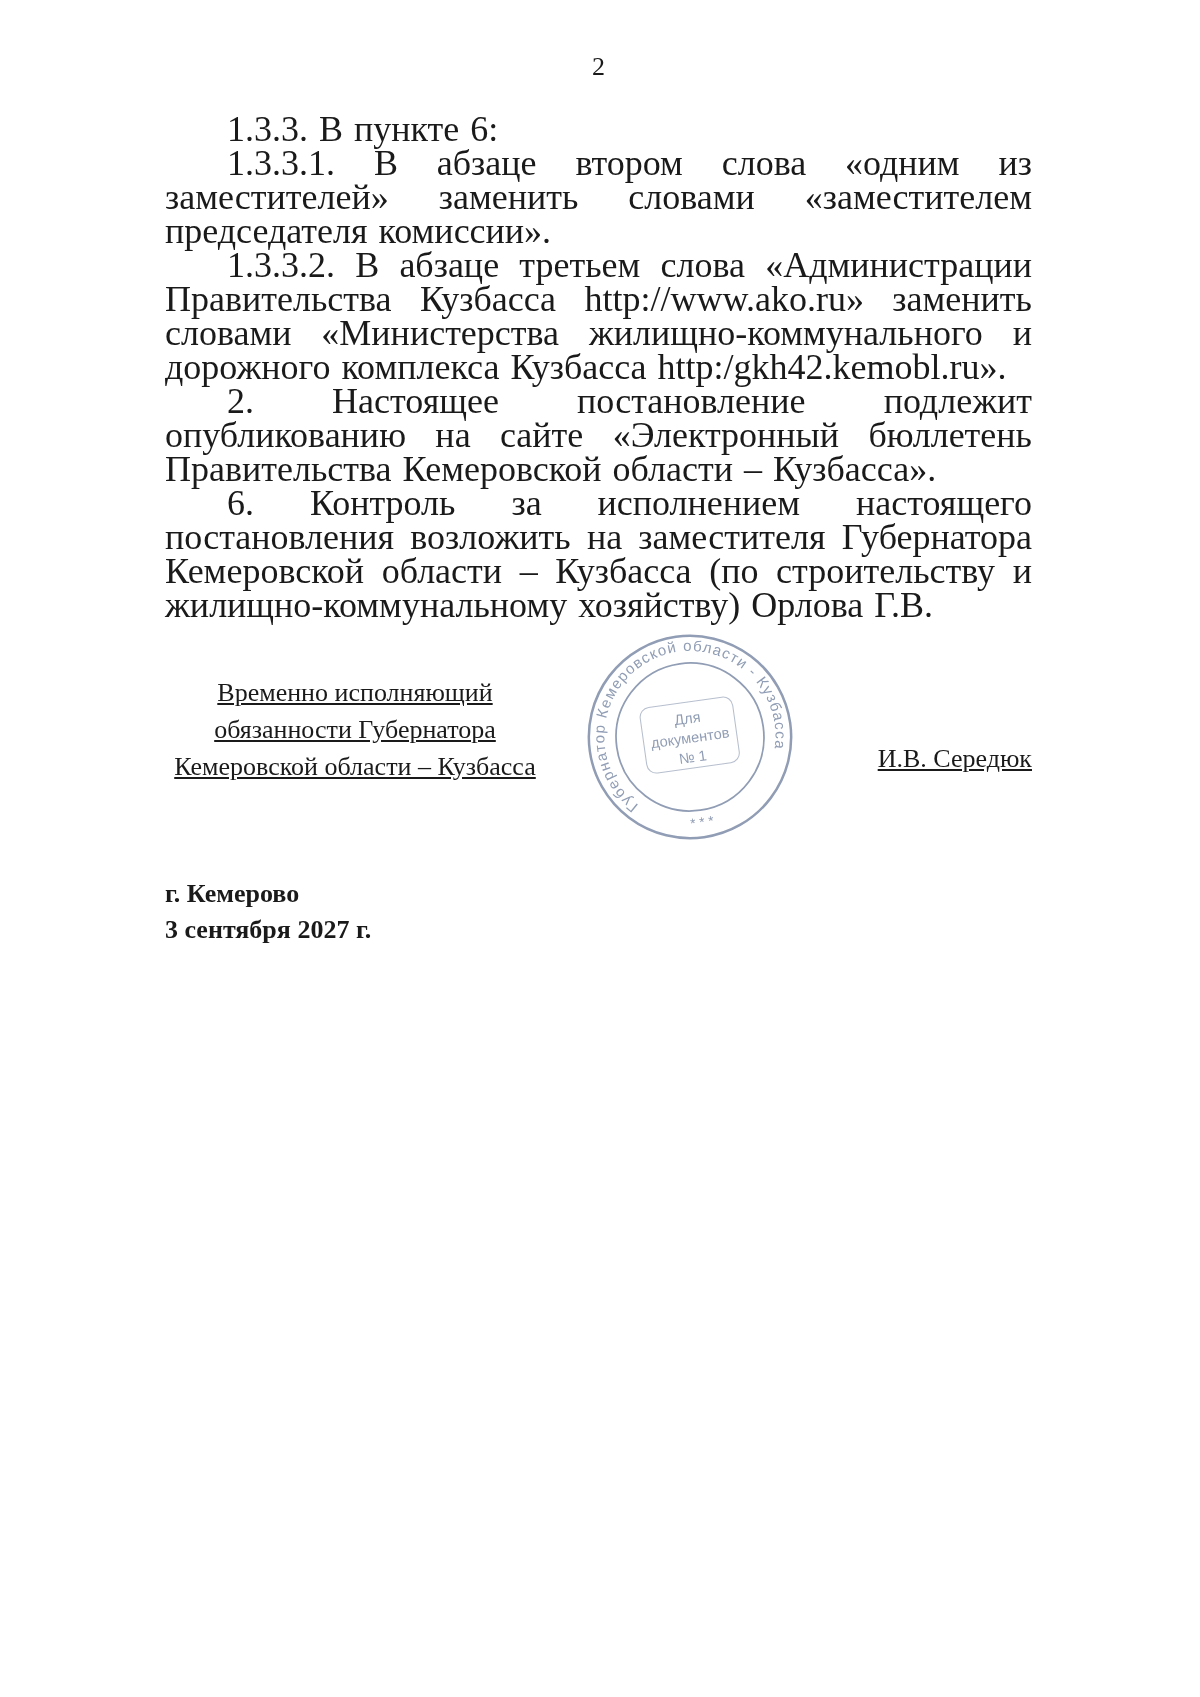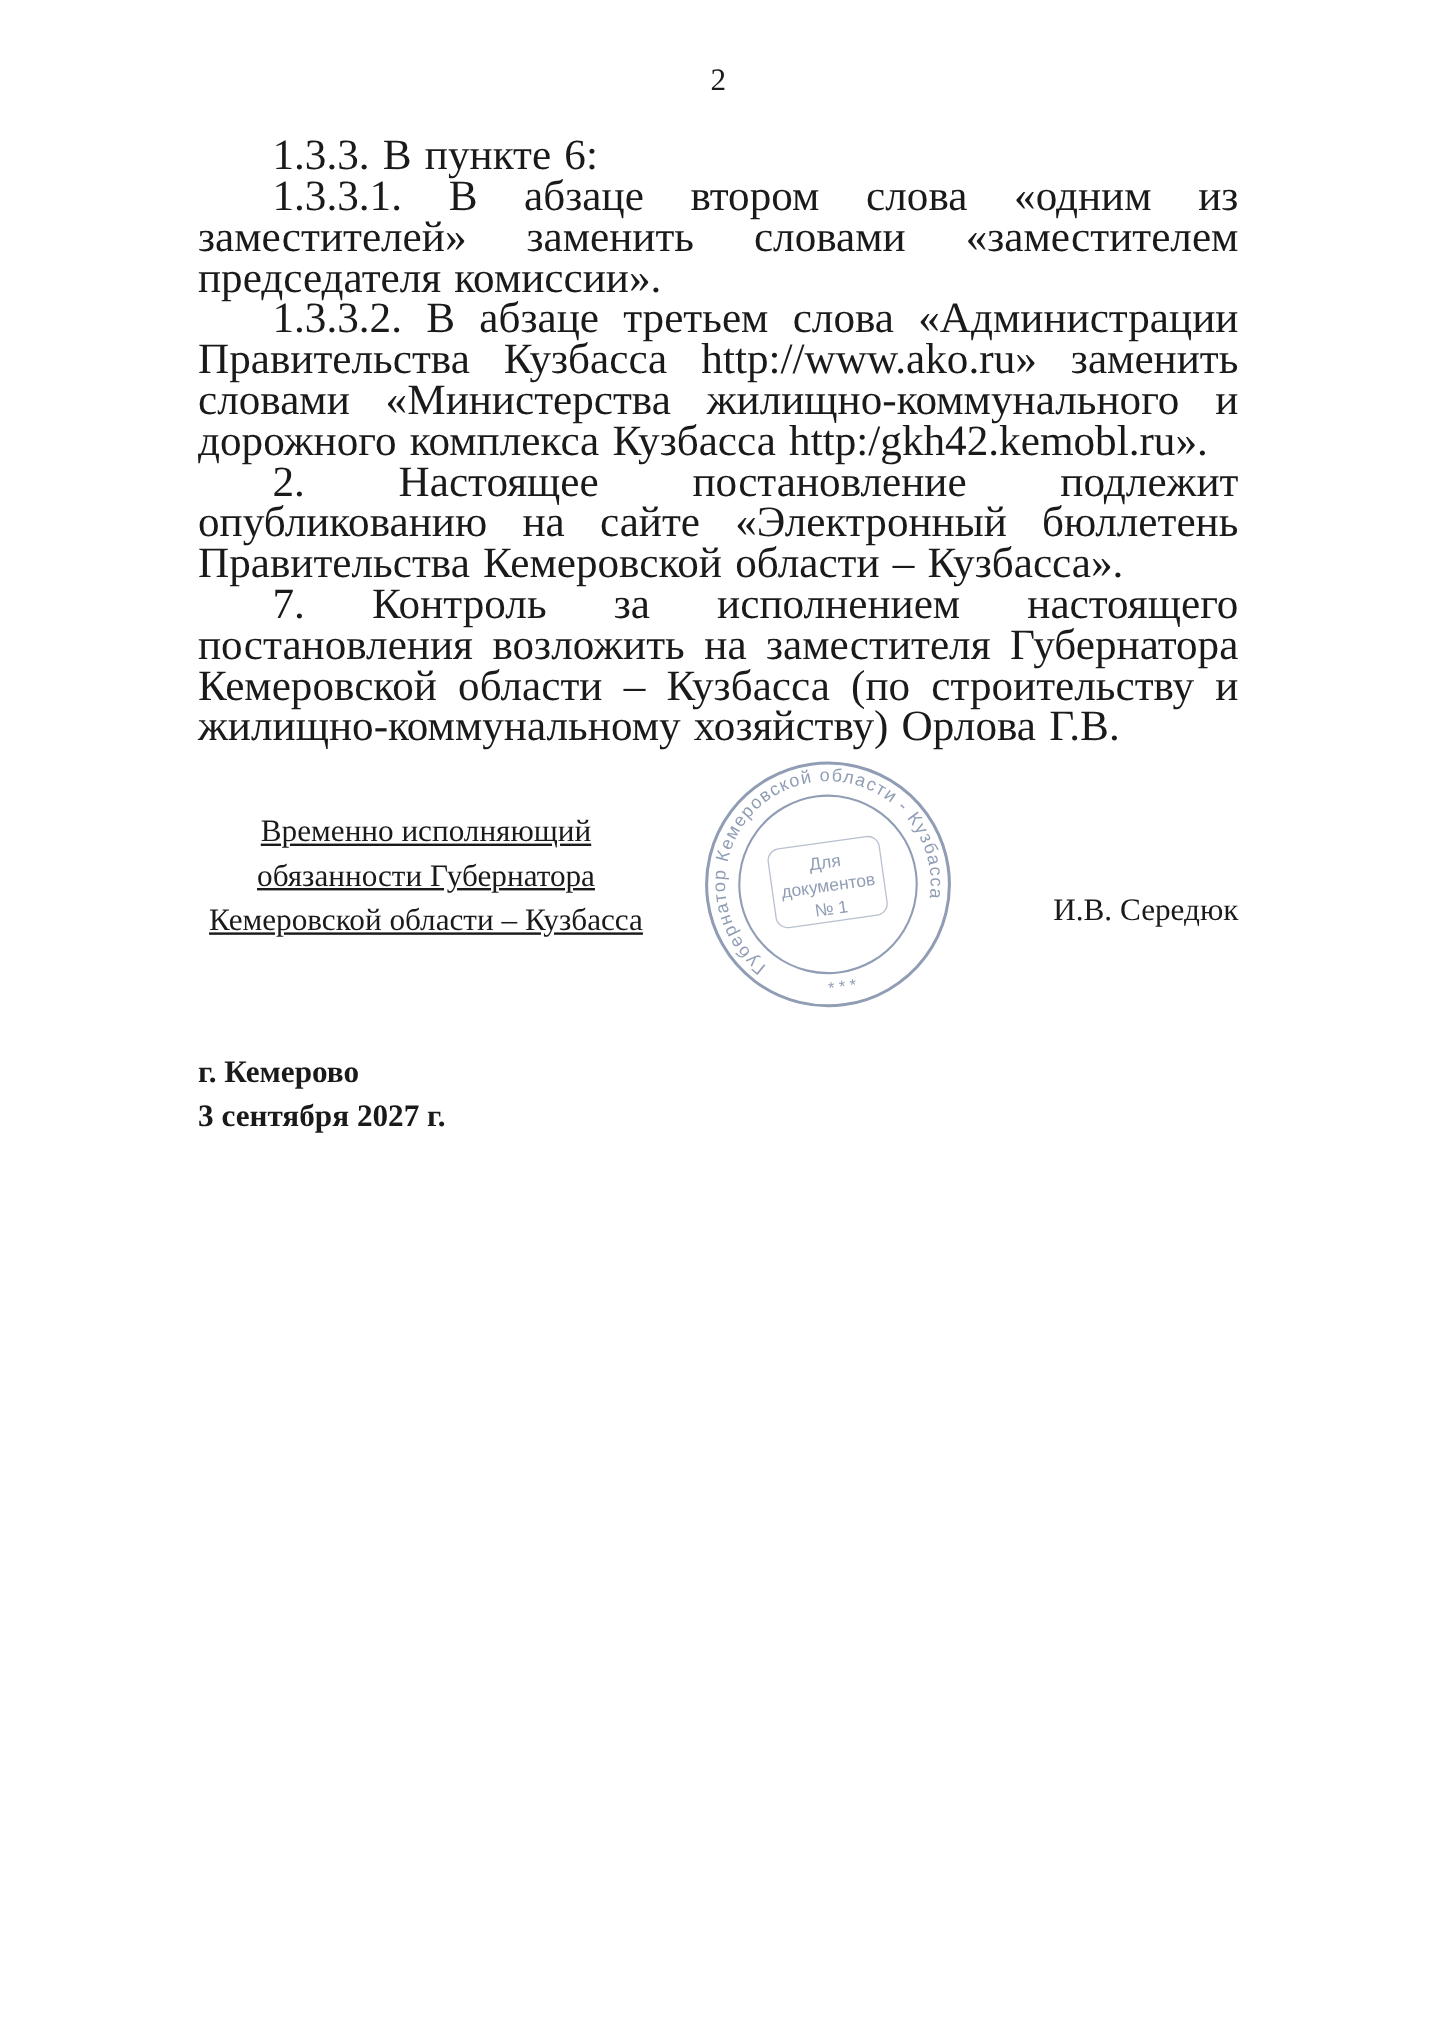--- a/index.html
+++ b/index.html
@@ -45,20 +45,21 @@
     font-size: 26px;
     line-height: 37px;
     text-decoration: underline;
   }
 
   .sig-name {
     position: absolute;
     right: 0;
     top: 72px;
     font-size: 26px;
+    text-decoration: underline;
   }
 
   .stamp-wrap {
     position: absolute;
     left: 418px;
     top: -42px;
     width: 214px;
     height: 214px;
     transform: rotate(-8deg);
     opacity: 0.92;
@@ -80,21 +81,21 @@
 
 <div class="page">
 
   <div class="page-number">2</div>
 
   <div class="body-text">
     <p>1.3.3. В пункте 6:</p>
     <p>1.3.3.1. В абзаце втором слова «одним из заместителей» заменить словами «заместителем председателя комиссии».</p>
     <p>1.3.3.2. В абзаце третьем слова «Администрации Правительства Кузбасса http://www.ako.ru» заменить словами «Министерства жилищно-коммунального и дорожного комплекса Кузбасса http:/gkh42.kemobl.ru».</p>
     <p>2. Настоящее постановление подлежит опубликованию на сайте «Электронный бюллетень Правительства Кемеровской области – Кузбасса».</p>
-    <p>7. Контроль за исполнением настоящего постановления возложить на заместителя Губернатора Кемеровской области – Кузбасса (по строительству и жилищно-коммунальному хозяйству) Орлова Г.В.</p>
+    <p>6. Контроль за исполнением настоящего постановления возложить на заместителя Губернатора Кемеровской области – Кузбасса (по строительству и жилищно-коммунальному хозяйству) Орлова Г.В.</p>
   </div>
 
   <div class="signature-row">
 
     <div class="sig-left">
       <div>Временно исполняющий</div>
       <div>обязанности Губернатора</div>
       <div>Кемеровской области – Кузбасса</div>
     </div>
 

